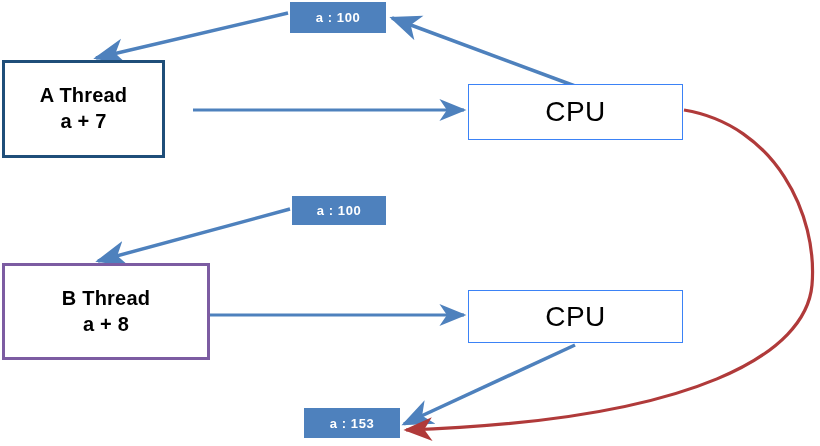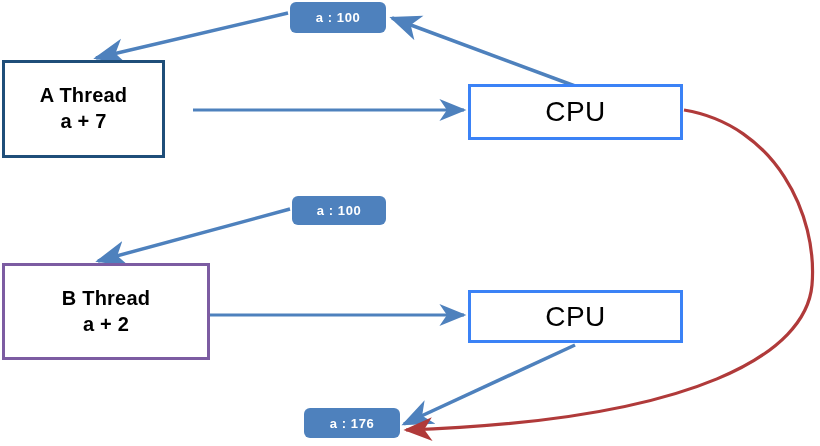--- a/index.html
+++ b/index.html
@@ -27,39 +27,38 @@
   .thread-node{border:3px solid #1F4E79;}
   .thread-node.b{border-color:#7C5CA2;}
   .thread-line{
     font-size:20px;
     font-weight:700;
     line-height:1.28;
     letter-spacing:.2px;
     color:#000;
   }
   .cpu-node{
-    border:3px solid #3b82f6;
+    border:1px solid #3b82f6;
     font-size:28px;
     font-weight:400;
     letter-spacing:.5px;
     color:#000;
   }
 
   .vlabel{
     position:absolute;
     background:#4E81BD;
     color:#ffffff;
     font-size:13px;
     font-weight:700;
     letter-spacing:.6px;
     display:flex;
     align-items:center;
     justify-content:center;
     box-sizing:border-box;
-    border-radius:6px;
   }
 
   
   #thread-a{left:2px;top:60px;width:163px;height:98px;}
   #thread-b{left:2px;top:263px;width:208px;height:97px;}
   #cpu-top{left:468px;top:84px;width:215px;height:56px;}
   #cpu-bottom{left:468px;top:290px;width:215px;height:53px;}
 
   #label-top{left:290px;top:2px;width:96px;height:31px;}
   #label-mid{left:292px;top:196px;width:94px;height:29px;}
@@ -95,24 +94,24 @@
     <path d="M684,110 C775,125 818,215 812,285 C806,352 700,420 406,430" fill="none" stroke="#B03A3A" stroke-width="3.2" marker-end="url(#red-head)"></path>
   </svg>
 
   <div class="node thread-node" id="thread-a">
     <div class="thread-line">A Thread</div>
     <div class="thread-line">a + 7</div>
   </div>
 
   <div class="node thread-node b" id="thread-b">
     <div class="thread-line">B Thread</div>
-    <div class="thread-line">a + 2</div>
+    <div class="thread-line">a + 8</div>
   </div>
 
   <div class="node cpu-node" id="cpu-top">CPU</div>
 
   <div class="node cpu-node" id="cpu-bottom">CPU</div>
 
   <div class="vlabel" id="label-top">a : 100</div>
   <div class="vlabel" id="label-mid">a : 100</div>
-  <div class="vlabel" id="label-bottom">a : 176</div>
+  <div class="vlabel" id="label-bottom">a : 153</div>
 
 </div>
 
 </body></html>

